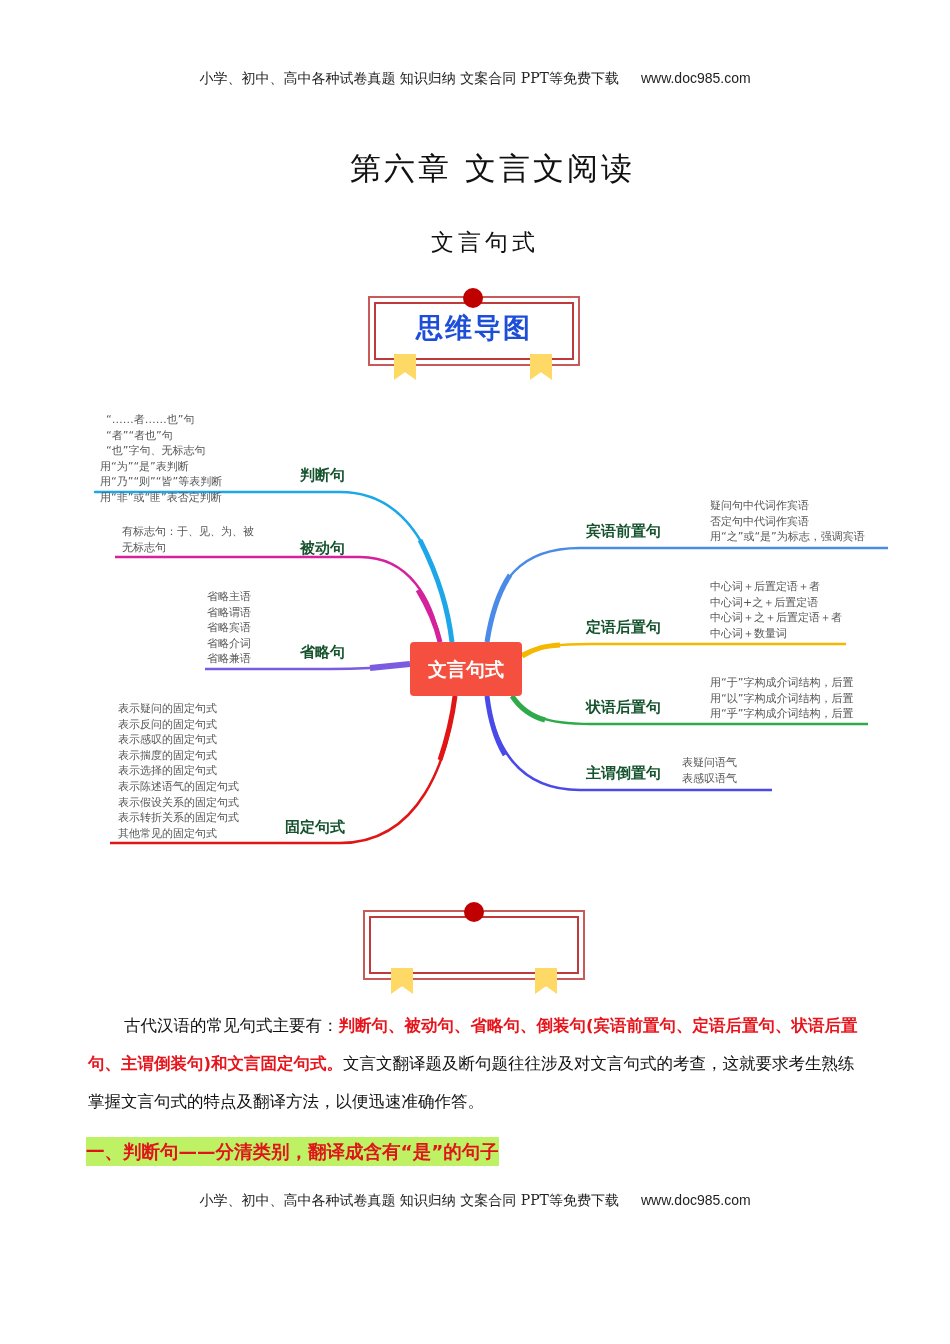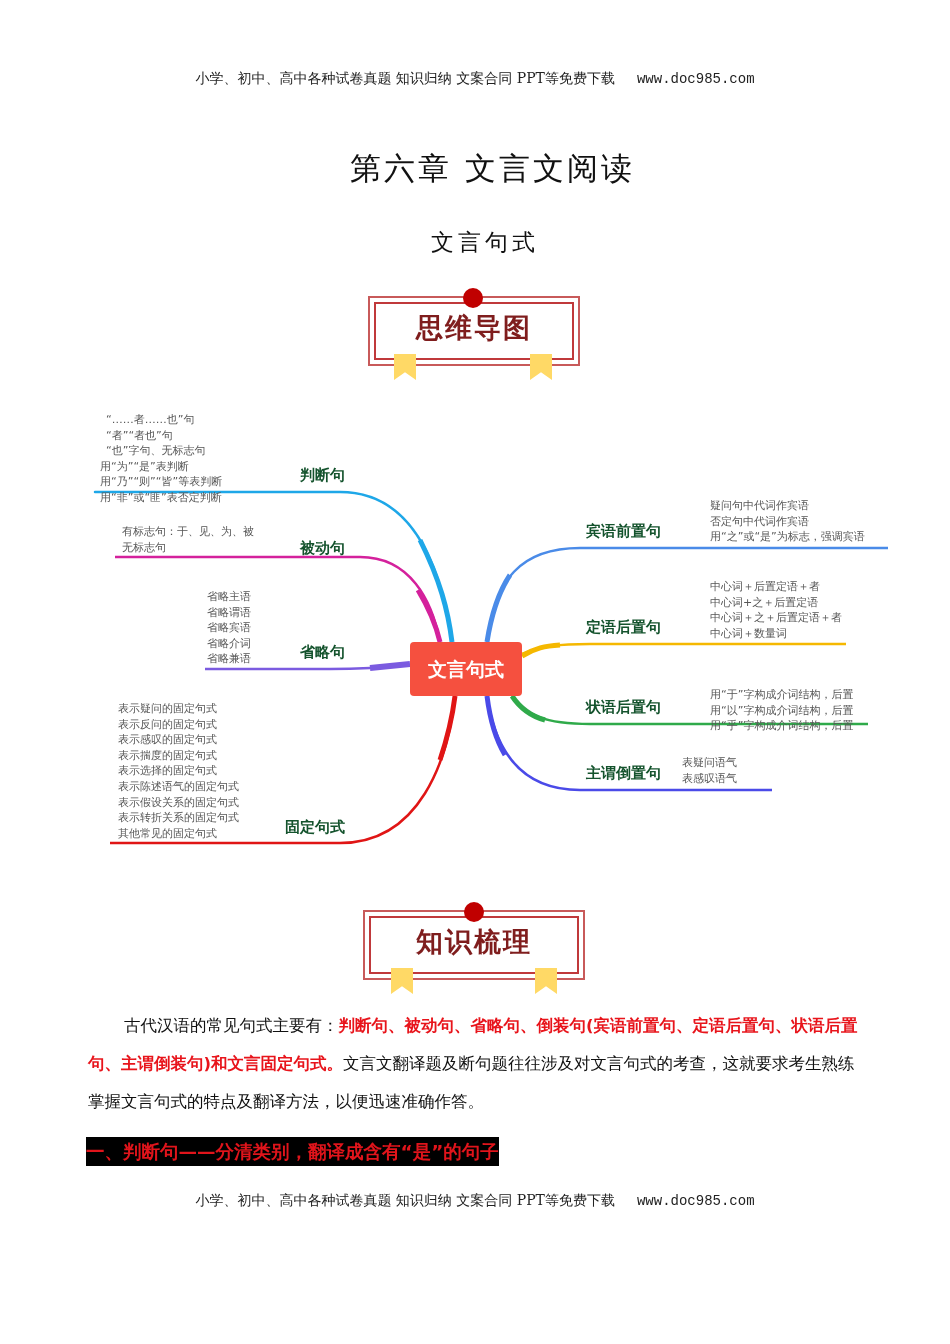--- a/index.html
+++ b/index.html
@@ -3,43 +3,43 @@
 <meta charset="utf-8">
 <style>
   html, body { margin: 0; padding: 0; background: #ffffff; }
   body { width: 950px; height: 1344px; position: relative; overflow: hidden;
          font-family: "DejaVu Sans", "Liberation Sans", sans-serif; color: #222; }
   .abs { position: absolute; }
   .header-line, .footer-line {
     position: absolute; left: 0; width: 950px; text-align: center;
     font-family: "DejaVu Serif", "Liberation Serif", serif; font-size: 14px; color: #222;
   }
-  .header-line .url, .footer-line .url { font-family: Liberation Mono, monospace; margin-left: 22px; }
+  .header-line .url, .footer-line .url { font-family: Liberation Sans, sans-serif; margin-left: 22px; }
   .header-line { top: 70px; }
   .footer-line { top: 1192px; }
   .chapter-title { top: 148px; left: 0; width: 985px; text-align: center; font-size: 31px; letter-spacing: 3px; color: #111; }
   .section-title { top: 227px; left: 0; width: 970px; text-align: center; font-size: 23px; letter-spacing: 4px; color: #111; }
 
   .banner { position: absolute; width: 212px; height: 72px; }
   .banner .outer { position: absolute; left: 0; top: 8px; width: 208px; height: 66px; border: 2px solid #c85a5a; }
   .banner .inner { position: absolute; left: 6px; top: 14px; width: 196px; height: 54px; border: 2px solid #c0393b; background: #fff; }
   .banner .dot { position: absolute; left: 95px; top: 0; width: 20px; height: 20px; border-radius: 50%; background: #c00000; }
-  .banner .label { position: absolute; left: 0; top: 22px; width: 212px; text-align: center; font-size: 27px; font-weight: bold; color: #7f1d1d; letter-spacing: 2px; }
+  .banner .label { position: absolute; left: 0; top: 22px; width: 212px; text-align: center; font-size: 27px; font-weight: bold; color: #1d4ed8; letter-spacing: 2px; }
   .banner .ribbon { position: absolute; top: 66px; width: 22px; height: 26px; background: #ffd966;
     clip-path: polygon(0 0, 100% 0, 100% 100%, 50% 70%, 0 100%); }
 
   .mm-svg { position: absolute; left: 0; top: 0; }
   .center-node { position: absolute; left: 410px; top: 642px; width: 112px; height: 54px; background: #f5503f; border-radius: 4px;
     color: #fff; font-weight: bold; font-size: 19px; text-align: center; line-height: 54px; }
   .branch-label { position: absolute; font-weight: bold; font-size: 15px; color: #14532d; }
   .leaf-list { position: absolute; font-size: 11px; color: #555; line-height: 15.6px; white-space: nowrap; }
 
   .para { position: absolute; left: 88px; width: 780px; font-size: 16.5px; line-height: 38px; color: #111; }
   .para .red { color: #e8141b; font-weight: bold; }
-  .subhead { position: absolute; left: 86px; top: 1137px; background: #000000; color: #e0141b; font-weight: bold; font-size: 18.5px; padding: 2px 0; }
+  .subhead { position: absolute; left: 86px; top: 1137px; background: #bef264; color: #e0141b; font-weight: bold; font-size: 18.5px; padding: 2px 0; }
 </style>
 </head>
 <body>
 
 <div class="header-line">
   <span>小学、初中、高中各种试卷真题  知识归纳  文案合同  PPT等免费下载</span><span class="url">www.doc985.com</span>
 </div>
 
 <div class="abs chapter-title">第六章 文言文阅读</div>
 <div class="abs section-title">文言句式</div>
@@ -129,37 +129,36 @@
 
 <div class="branch-label" style="left:586px; top:618px;">定语后置句</div>
 <div class="leaf-list" style="left:710px; top:579px;">
   <div>中心词＋后置定语＋者</div>
   <div>中心词+之＋后置定语</div>
   <div>中心词＋之＋后置定语＋者</div>
   <div>中心词＋数量词</div>
 </div>
 
 <div class="branch-label" style="left:586px; top:698px;">状语后置句</div>
-<div class="leaf-list" style="left:710px; top:675px;margin-top:12px;">
+<div class="leaf-list" style="left:710px; top:675px;">
   <div>用“于”字构成介词结构，后置</div>
   <div>用“以”字构成介词结构，后置</div>
   <div>用“乎”字构成介词结构，后置</div>
 </div>
 
 <div class="branch-label" style="left:586px; top:764px;">主谓倒置句</div>
 <div class="leaf-list" style="left:682px; top:755px;">
   <div>表疑问语气</div>
   <div>表感叹语气</div>
 </div>
 
 <div class="banner" style="left:363px; top:902px;">
   <div class="outer" style="width:218px;"></div>
   <div class="inner" style="width:206px;"></div>
   <div class="dot" style="left:101px;"></div>
-  <div class="label" style="width:222px;">知识梳理</div>
   <div class="ribbon" style="left:28px;"></div>
   <div class="ribbon" style="left:172px;"></div>
 </div>
 
 <div class="para" style="top:1007px; text-indent:36px;">
   <span>古代汉语的常见句式主要有：</span><span class="red">判断句、被动句、省略句、倒装句(宾语前置句、定语后置句、状语后置句、主谓倒装句)和文言固定句式。</span><span>文言文翻译题及断句题往往涉及对文言句式的考查，这就要求考生熟练掌握文言句式的特点及翻译方法，以便迅速准确作答。</span>
 </div>
 
 <div class="subhead">一、判断句——分清类别，翻译成含有“是”的句子</div>
 

